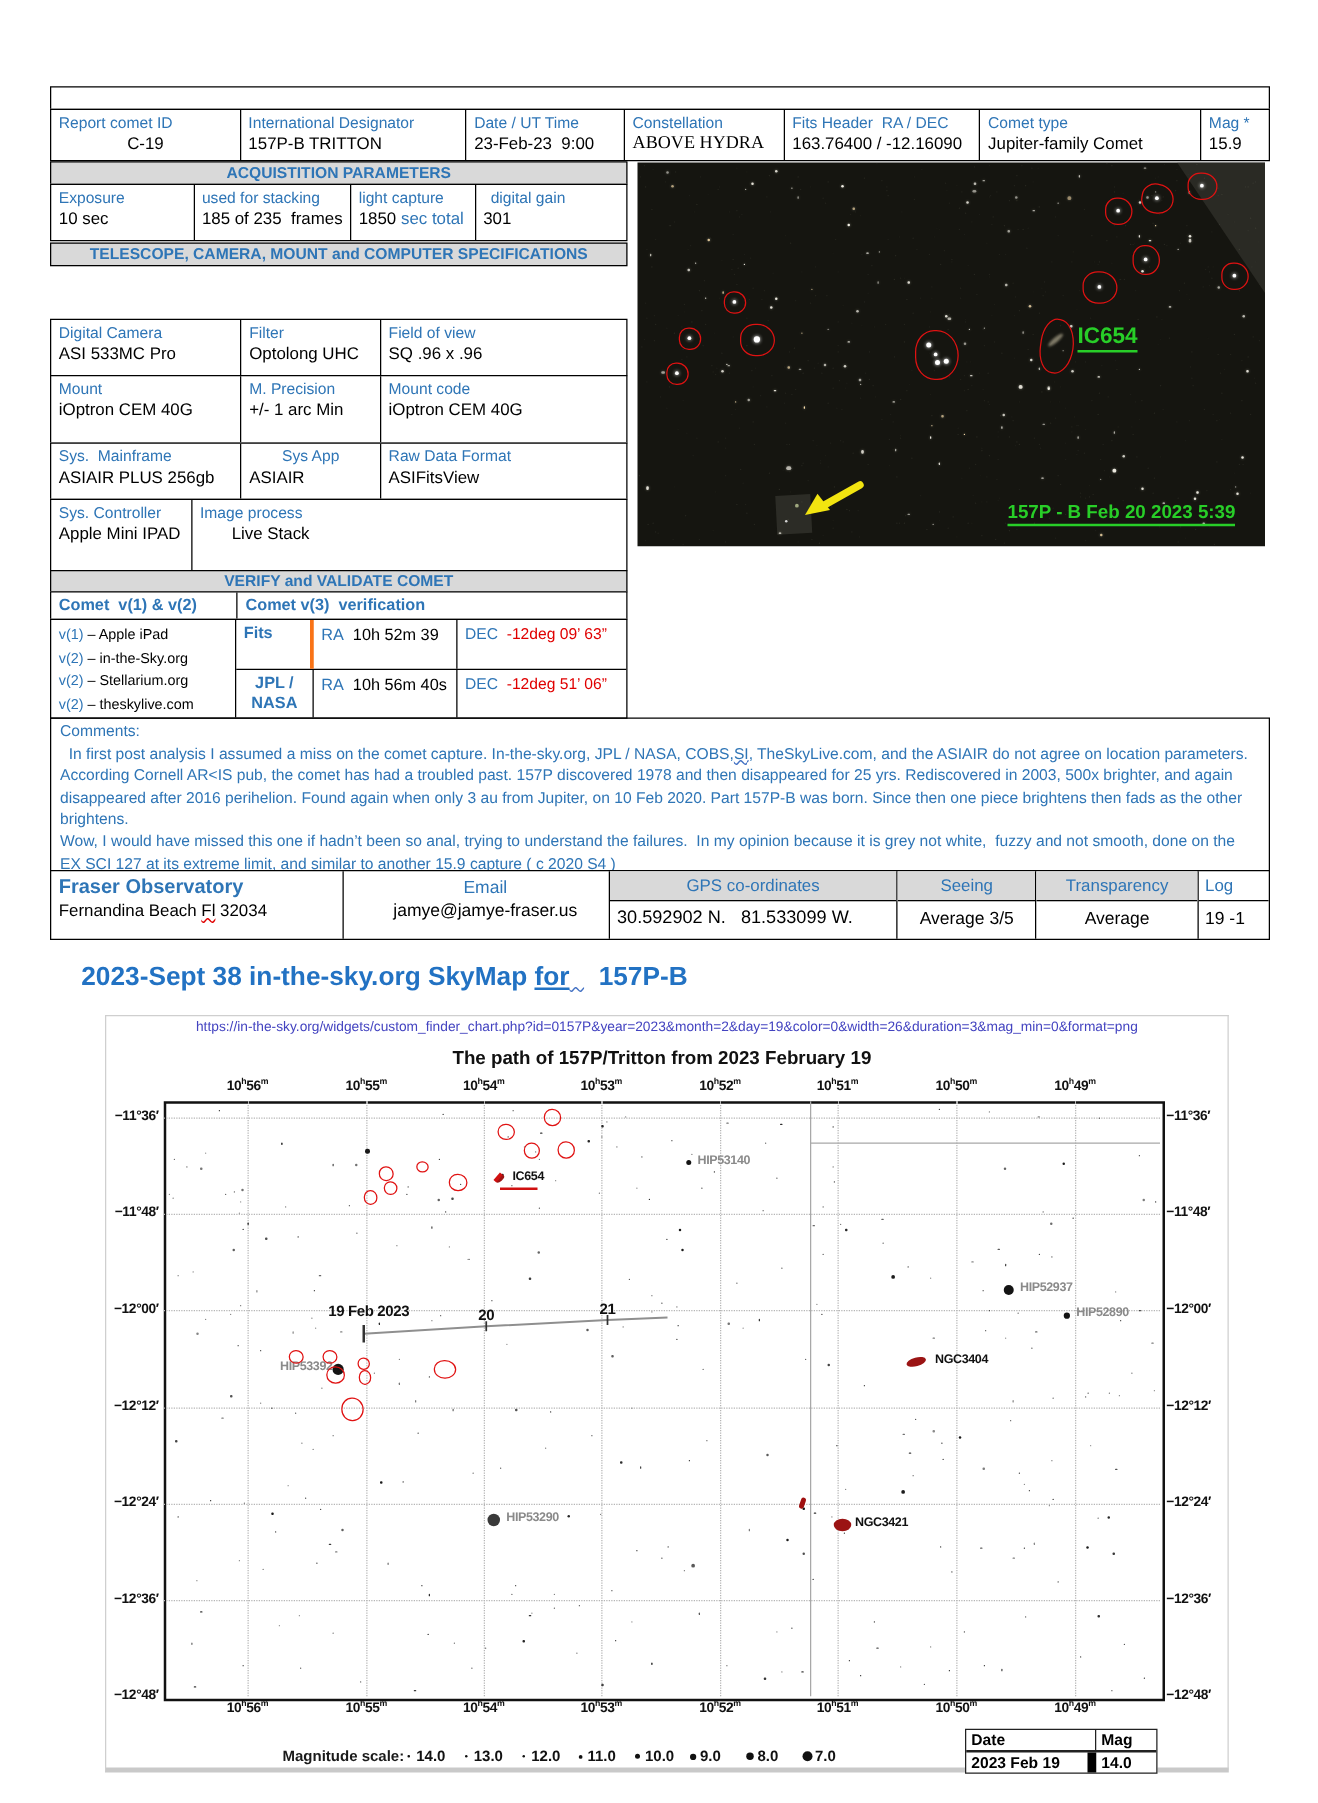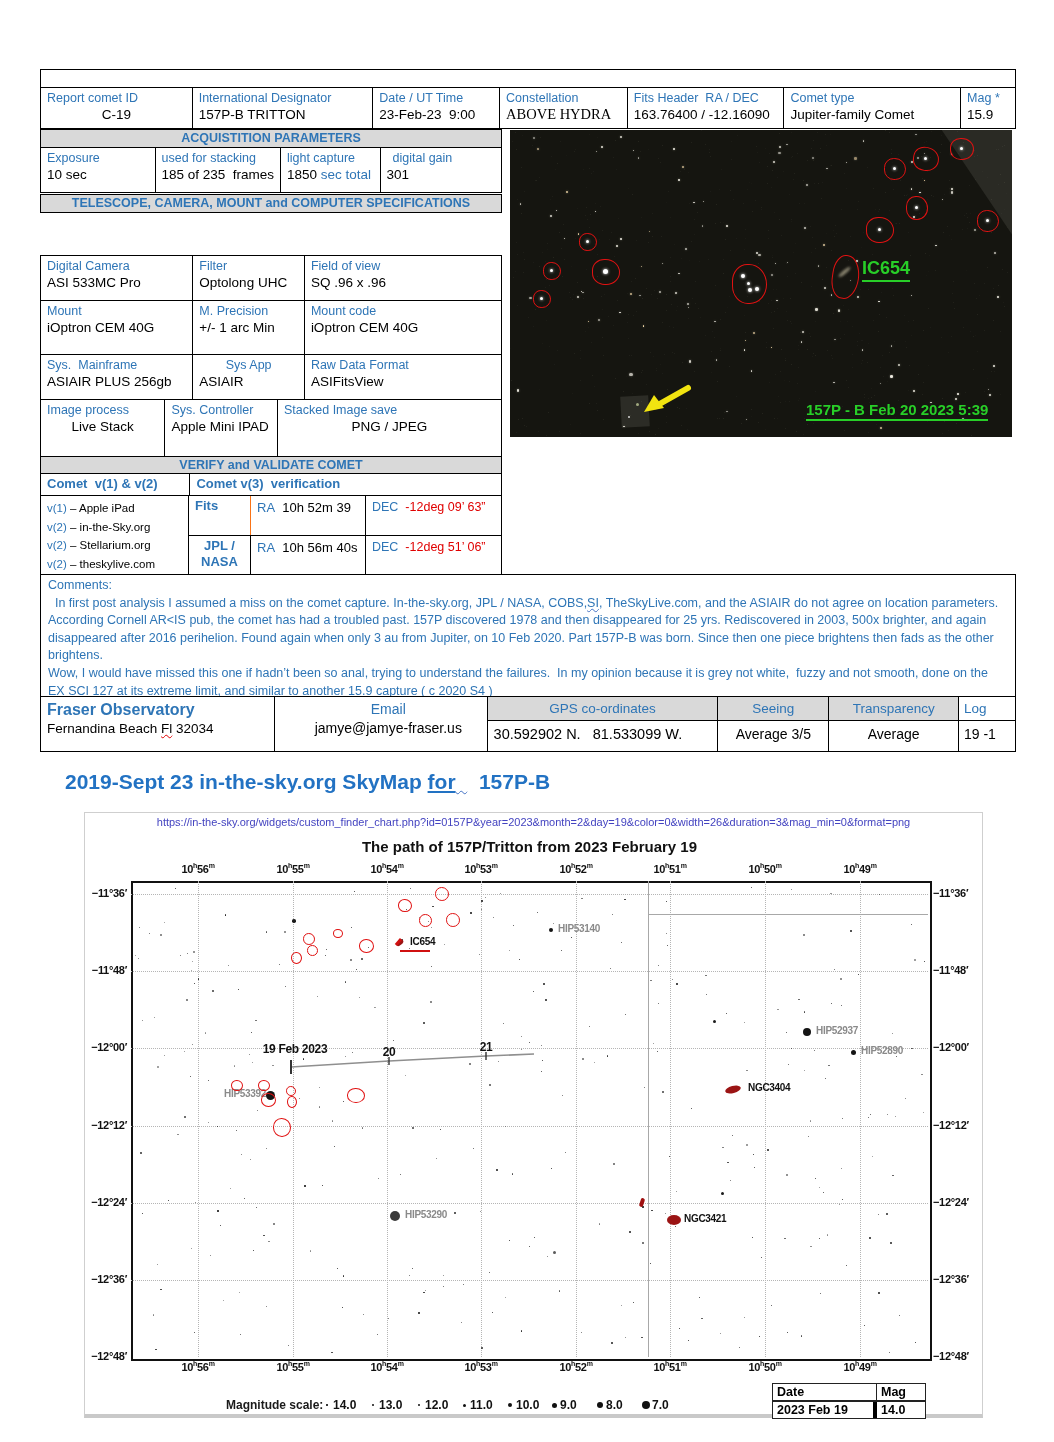--- a/index.html
+++ b/index.html
@@ -134,31 +134,27 @@
     <div class="cell" style="width:112px;">
       <div class="lbl" style="text-align:center;">Sys App</div>
       <div class="val">ASIAIR</div>
     </div>
     <div class="cell" style="width:197px;">
       <div class="lbl">Raw Data Format</div>
       <div class="val">ASIFitsView</div>
     </div>
   </div>
   <div class="row" style="left:40px;top:399px;width:462px;height:58px;">
+    <div class="cell" style="width:113px;">
+      <div class="lbl">Sys. Controller</div>
+      <div class="val">Apple Mini IPAD</div>
+    </div>
     <div class="cell" style="width:125px;">
       <div class="lbl">Image process</div>
       <div class="val" style="text-align:center;">Live Stack</div>
-    </div>
-    <div class="cell" style="width:113px;">
-      <div class="lbl">Sys. Controller</div>
-      <div class="val">Apple Mini IPAD</div>
-    </div>
-    <div class="cell" style="width:224px;">
-      <div class="lbl">Stacked Image save</div>
-      <div class="val" style="text-align:center;">PNG / JPEG</div>
     </div>
   </div>
 
   <div class="sechdr" style="left:40px;top:456px;width:462px;height:18px;">VERIFY and VALIDATE COMET</div>
   <div class="row" style="left:40px;top:473px;width:462px;height:23px;">
     <div class="cell" style="width:150px;">
         <div class="lbl" style="font-weight:bold;font-size:13px;">Comet&nbsp; v(1) &amp; v(2)</div>
       </div>
     <div class="cell" style="width:312px;">
         <div class="lbl" style="font-weight:bold;font-size:13px;">Comet v(3)&nbsp; verification</div>
@@ -168,21 +164,21 @@
     <div class="cell" style="width:150px;padding-top:3px;">
       <div style="font-size:11.5px;line-height:18.5px;white-space:nowrap;">
         <div><span class="blue">v(1)</span><span> – Apple iPad</span></div>
         <div><span class="blue">v(2)</span><span> – in-the-Sky.org</span></div>
         <div><span class="blue">v(2)</span><span> – Stellarium.org</span></div>
         <div><span class="blue">v(2)</span><span> – theskylive.com</span></div>
       </div>
     </div>
     <div style="width:312px;display:flex;flex-direction:column;box-sizing:border-box;">
       <div style="flex:1.05;display:flex;border-bottom:1px solid #000;">
-        <div class="cell" style="width:62px;border-right:1px solid #f97316;">
+        <div class="cell" style="width:62px;border-right:3px solid #f97316;">
             <div class="lbl" style="font-weight:bold;font-size:13px;">Fits</div>
           </div>
         <div class="cell" style="width:115px;border-right:1px solid #000;">
             <div class="val" style="font-size:13px;padding-top:1px;"><span class="blue">RA</span>&nbsp; <span>10h 52m 39</span></div>
           </div>
         <div class="cell" style="width:135px;border-right:none;">
             <div class="val" style="font-size:12.5px;padding-top:1px;"><span class="blue">DEC</span>&nbsp; <span class="red">-12deg 09’ 63”</span></div>
           </div>
       </div>
       <div style="flex:1;display:flex;">
@@ -1043,21 +1039,21 @@
       <line x1="50" y1="8" x2="18" y2="26" stroke="#F2E410" stroke-width="6" stroke-linecap="round"></line>
       <polygon points="6,32 26,28 16,15" fill="#F2E410"></polygon>
     </svg>
 
     <div class="abs" style="left:327px;top:140px;width:15px;height:4px;border-radius:50%;background:rgba(215,205,175,0.55);transform:rotate(-40deg);filter:blur(1px);"></div>
     <div class="photo-label" style="left:352px;top:128px;font-size:18px;">IC654</div>
     <div class="photo-label" style="left:296px;top:271px;font-size:15px;">157P - B Feb 20 2023 5:39</div>
   </div>
 
   <div class="abs" style="left:65px;top:770px;font-weight:bold;font-size:21px;color:#2272C3;white-space:nowrap;">
-    <span>2019-Sept 23 in-the-sky.org SkyMap </span><span style="text-decoration:underline;">for</span><span class="wavyb">&nbsp;&nbsp;</span><span>&nbsp;&nbsp;157P-B</span>
+    <span>2023-Sept 38 in-the-sky.org SkyMap </span><span style="text-decoration:underline;">for</span><span class="wavyb">&nbsp;&nbsp;</span><span>&nbsp;&nbsp;157P-B</span>
   </div>
 
   <div class="abs" style="left:84px;top:812px;width:899px;height:606px;border:1px solid #cfcfcf;border-bottom:4px solid #c9c9c9;background:#fff;"></div>
   <div class="abs" style="left:84px;top:816px;width:899px;text-align:center;font-size:11px;color:#4343C0;white-space:nowrap;">https://in-the-sky.org/widgets/custom_finder_chart.php?id=0157P&amp;year=2023&amp;month=2&amp;day=19&amp;color=0&amp;width=26&amp;duration=3&amp;mag_min=0&amp;format=png</div>
   <div class="abs" style="left:131px;top:838px;width:797px;text-align:center;font-weight:bold;font-size:15px;color:#111;">The path of 157P/Tritton from 2023 February 19</div>
 
   <div class="chart-frame" style="left:131px;top:881px;width:797px;height:476px;"></div>
   <div id="chart-layer" class="abs" style="left:0;top:0;width:1054px;height:1442px;pointer-events:none;">
       <div class="gridh" style="left: 131px; top: 894px; width: 797px;"></div>
       <div class="gridh" style="left: 131px; top: 971px; width: 797px;"></div>
@@ -1481,18 +1477,18 @@
       <div style="position: absolute; left: 641.75px; top: 1400.75px; width: 8.5px; height: 8.5px; background: rgb(17, 17, 17); border-radius: 50%;"></div>
       <div style="position: absolute; left: 652px; top: 1398px; font-size: 12px; font-weight: bold; color: rgb(17, 17, 17);">7.0</div>
     </div>
 
   <div class="abs" style="left:772px;top:1383px;width:154px;border:1.5px solid #222;background:#fff;">
     <div style="display:flex;border-bottom:2px solid #222;font-weight:bold;font-size:12.5px;">
       <div style="width:104px;padding:1px 4px;border-right:1px solid #222;box-sizing:border-box;">Date</div>
       <div style="flex:1;padding:1px 4px;">Mag</div>
     </div>
     <div style="display:flex;font-weight:600;font-size:12.5px;">
-      <div style="width:104px;padding:1px 4px;border-right:4px solid #000000;box-sizing:border-box;">2023 Feb 19</div>
+      <div style="width:104px;padding:1px 4px;border-right:7px solid #000000;box-sizing:border-box;">2023 Feb 19</div>
       <div style="flex:1;padding:1px 4px;">14.0</div>
     </div>
   </div>
 
 </div>
 
 </body></html>

